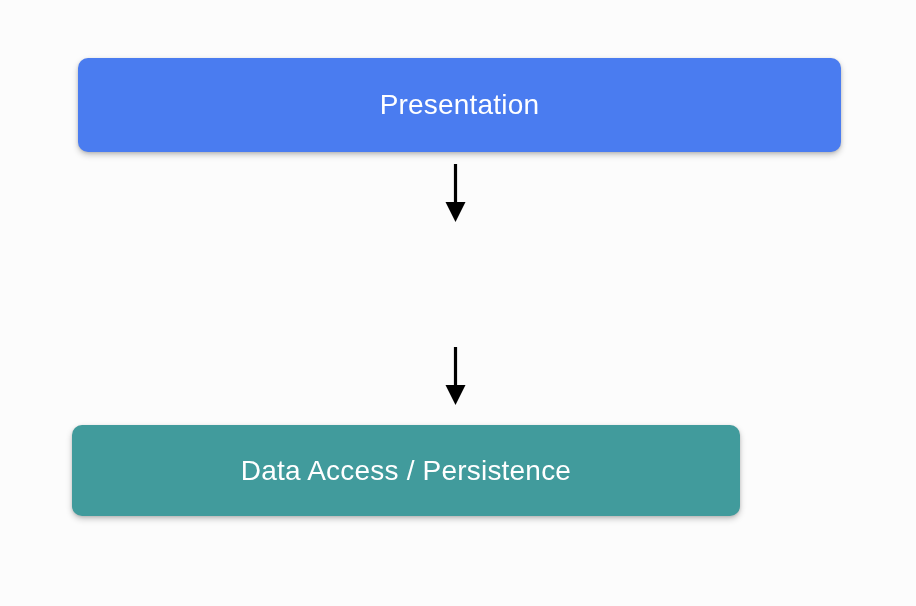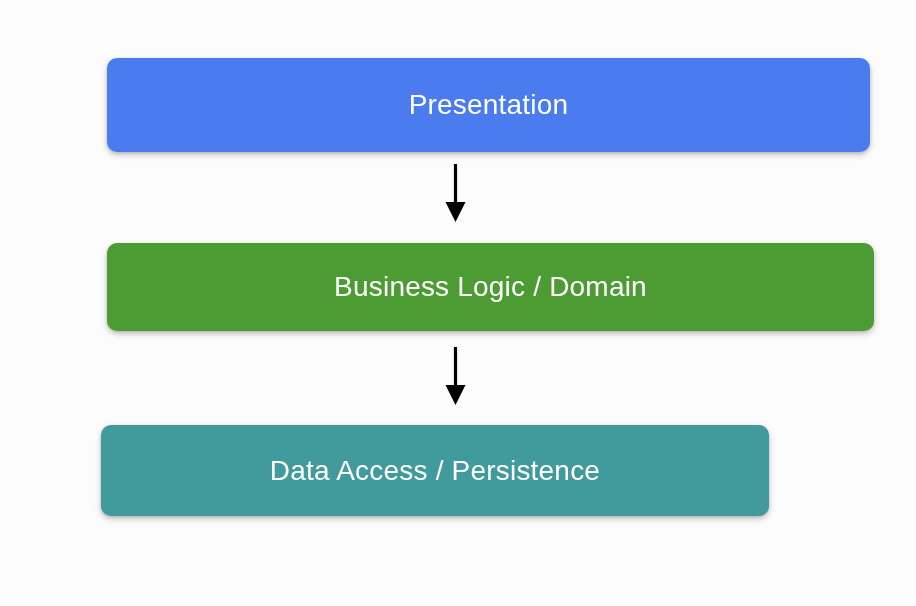--- a/index.html
+++ b/index.html
@@ -22,21 +22,20 @@
   }
 
   .layer-box {
     position: absolute;
     display: flex;
     align-items: center;
     justify-content: center;
     border-radius: 10px;
     box-shadow: 0 3px 6px rgba(0,0,0,0.22), 0 1px 3px rgba(0,0,0,0.12);
     box-sizing: border-box;
-    margin-left: 29px;
   }
   .layer-label {
     color: #ffffff;
     font-size: 28px;
     font-weight: 400;
     letter-spacing: 0.2px;
     line-height: 1;
     white-space: nowrap;
     text-align: center;
   }
@@ -90,23 +89,20 @@
     <span class="layer-label">Presentation</span>
   </div>
 
   <div class="connector-arrow" id="arrow-presentation-to-business">
     <svg width="40" height="62" viewBox="0 0 40 62" xmlns="http://www.w3.org/2000/svg">
       <line x1="18.5" y1="2" x2="18.5" y2="44" stroke="#000000" stroke-width="3.2"></line>
       <polygon points="18.5,60 8.5,40 28.5,40" fill="#000000"></polygon>
     </svg>
   </div>
 
-  <div class="layer-box" id="box-business-logic">
-    <span class="layer-label">Business Logic / Domain</span>
-  </div>
 
   <div class="connector-arrow" id="arrow-business-to-data">
     <svg width="40" height="62" viewBox="0 0 40 62" xmlns="http://www.w3.org/2000/svg">
       <line x1="18.5" y1="2" x2="18.5" y2="44" stroke="#000000" stroke-width="3.2"></line>
       <polygon points="18.5,60 8.5,40 28.5,40" fill="#000000"></polygon>
     </svg>
   </div>
 
   <div class="layer-box" id="box-data-access">
     <span class="layer-label">Data Access / Persistence</span>

